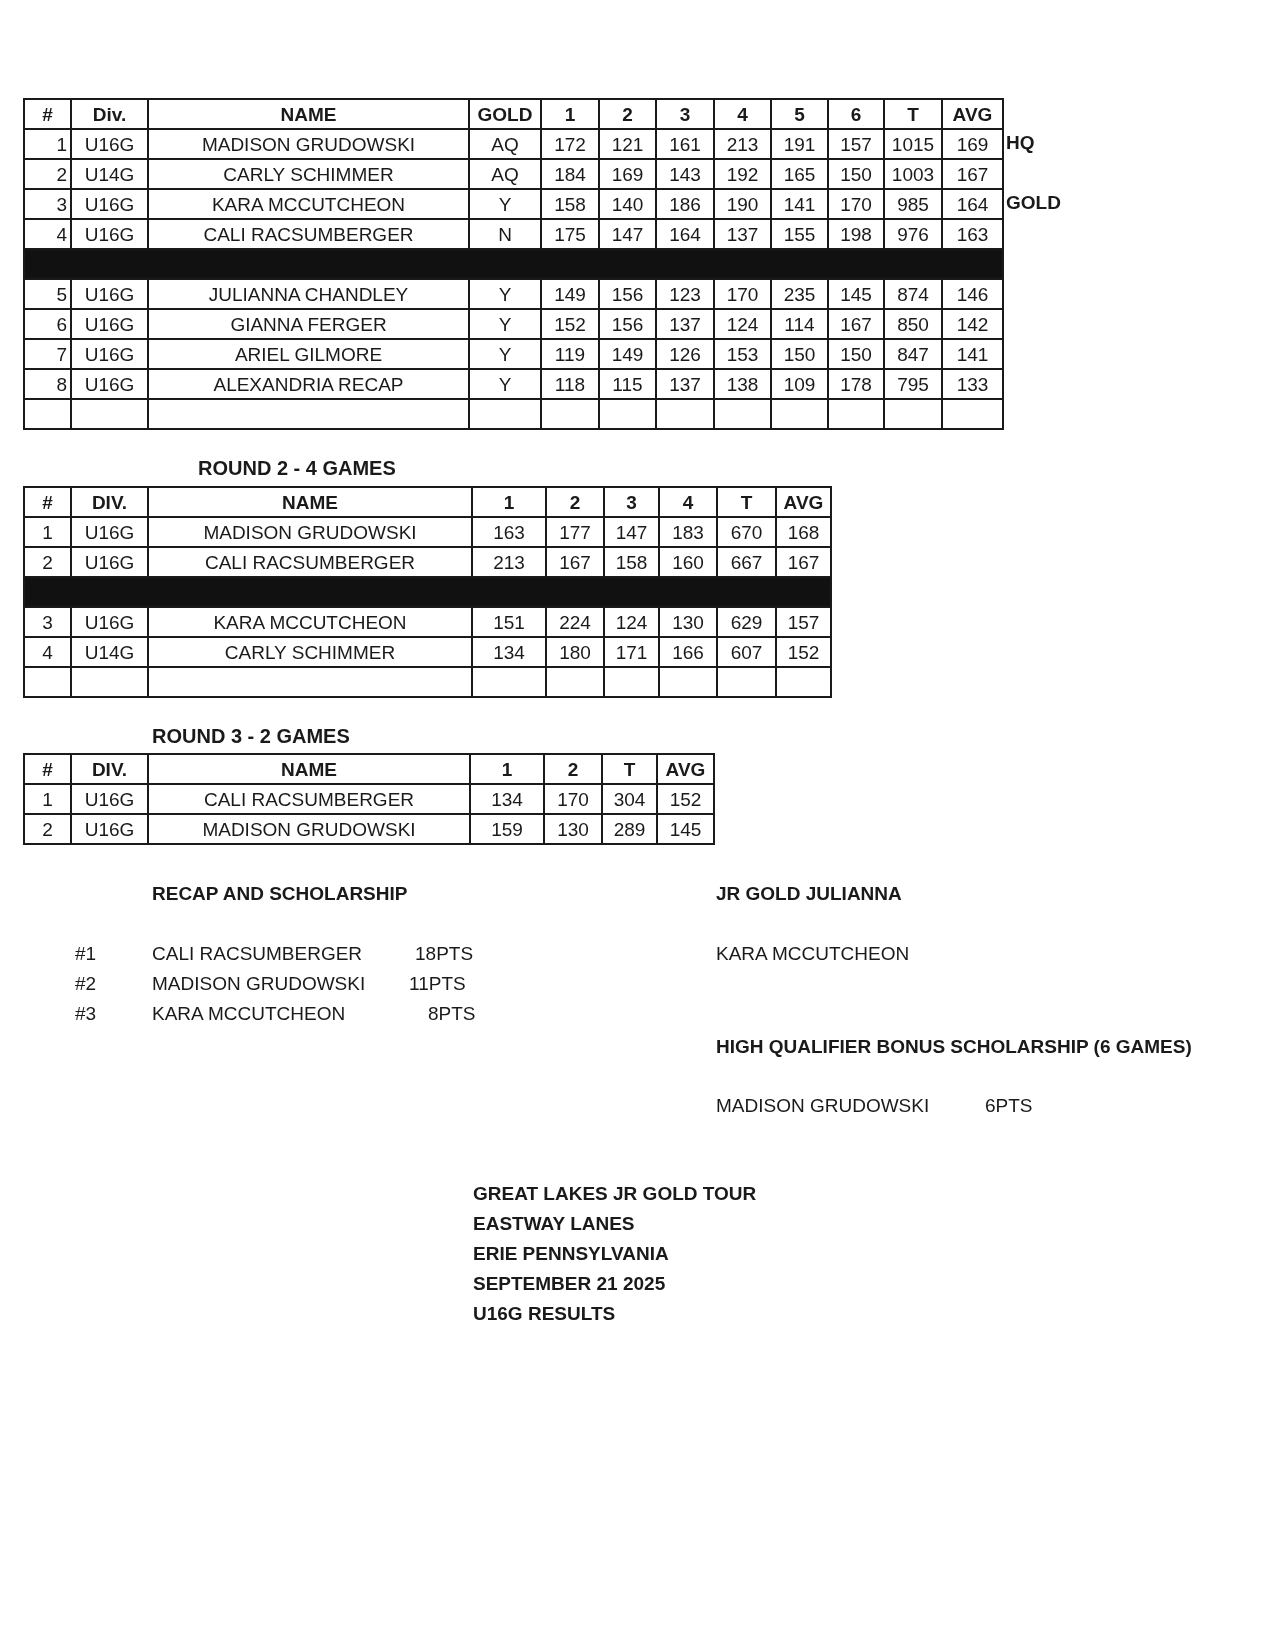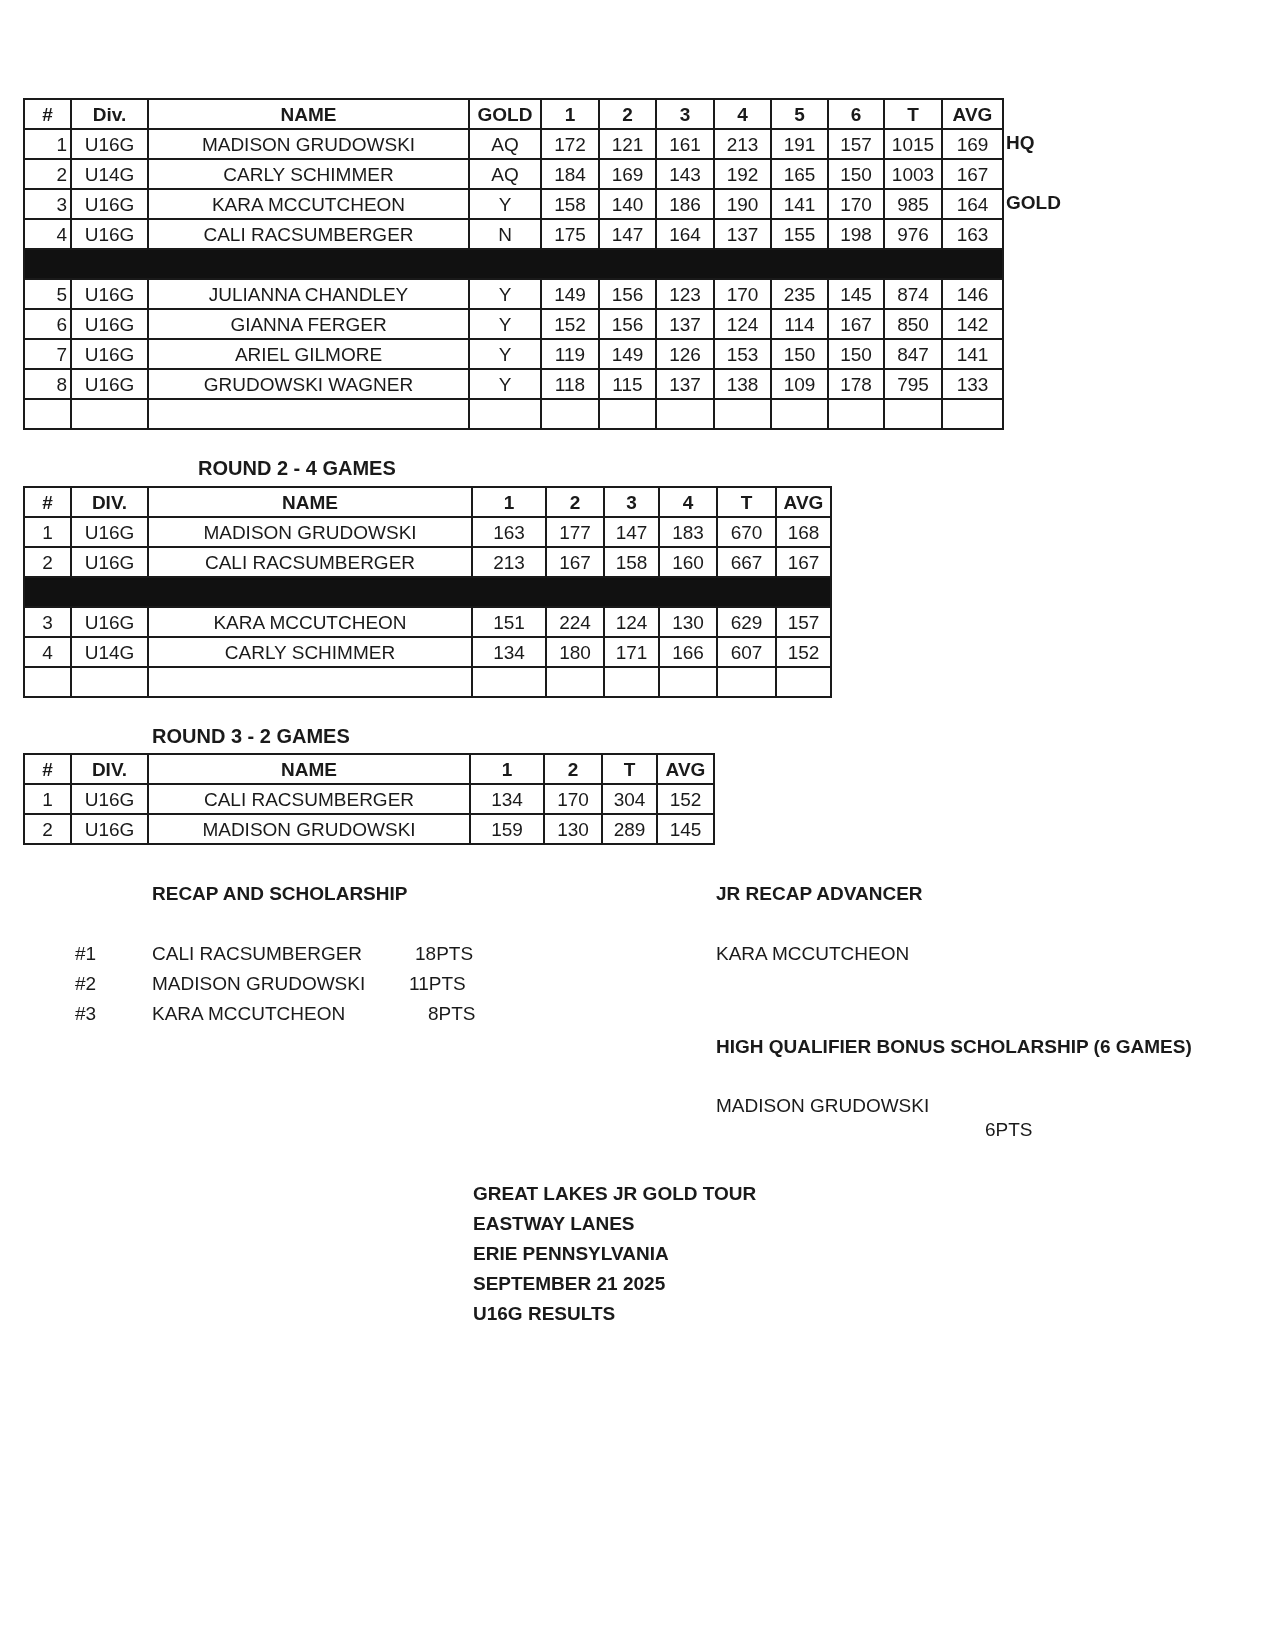--- a/index.html
+++ b/index.html
@@ -152,21 +152,21 @@
         <td>126</td>
         <td>153</td>
         <td>150</td>
         <td>150</td>
         <td>847</td>
         <td>141</td>
       </tr>
       <tr>
         <td class="rank-r">8</td>
         <td>U16G</td>
-        <td>GRUDOWSKI WAGNER</td>
+        <td>ALEXANDRIA RECAP</td>
         <td>Y</td>
         <td>118</td>
         <td>115</td>
         <td>137</td>
         <td>138</td>
         <td>109</td>
         <td>178</td>
         <td>795</td>
         <td>133</td>
       </tr>
@@ -334,26 +334,26 @@
     <span class="abs t19" style="left:152px; top:973px;">MADISON GRUDOWSKI</span>
     <span class="abs t19" style="left:409px; top:973px;">11PTS</span>
   </div>
   <div>
     <span class="abs t19" style="left:75px; top:1003px;">#3</span>
     <span class="abs t19" style="left:152px; top:1003px;">KARA MCCUTCHEON</span>
     <span class="abs t19" style="left:428px; top:1003px;">8PTS</span>
   </div>
 </div>
 
-<div class="abs bold t19" style="left:716px; top:883px;">JR RECAP ADVANCER</div>
+<div class="abs bold t19" style="left:716px; top:883px;">JR GOLD JULIANNA</div>
 <div class="abs t19" style="left:716px; top:943px;">KARA MCCUTCHEON</div>
 
 <div class="abs bold t19" style="left:716px; top:1036px;">HIGH QUALIFIER BONUS SCHOLARSHIP (6 GAMES)</div>
 <div class="abs t19" style="left:716px; top:1095px;">MADISON GRUDOWSKI</div>
-<div class="abs t19" style="left:985px; top:1095px;margin-top:24px;">6PTS</div>
+<div class="abs t19" style="left:985px; top:1095px;">6PTS</div>
 
 <div>
   <div class="abs bold t19" style="left:473px; top:1183px;">GREAT LAKES JR GOLD TOUR</div>
   <div class="abs bold t19" style="left:473px; top:1213px;">EASTWAY LANES</div>
   <div class="abs bold t19" style="left:473px; top:1243px;">ERIE PENNSYLVANIA</div>
   <div class="abs bold t19" style="left:473px; top:1273px;">SEPTEMBER 21 2025</div>
   <div class="abs bold t19" style="left:473px; top:1303px;">U16G RESULTS</div>
 </div>
 
 </body></html>

